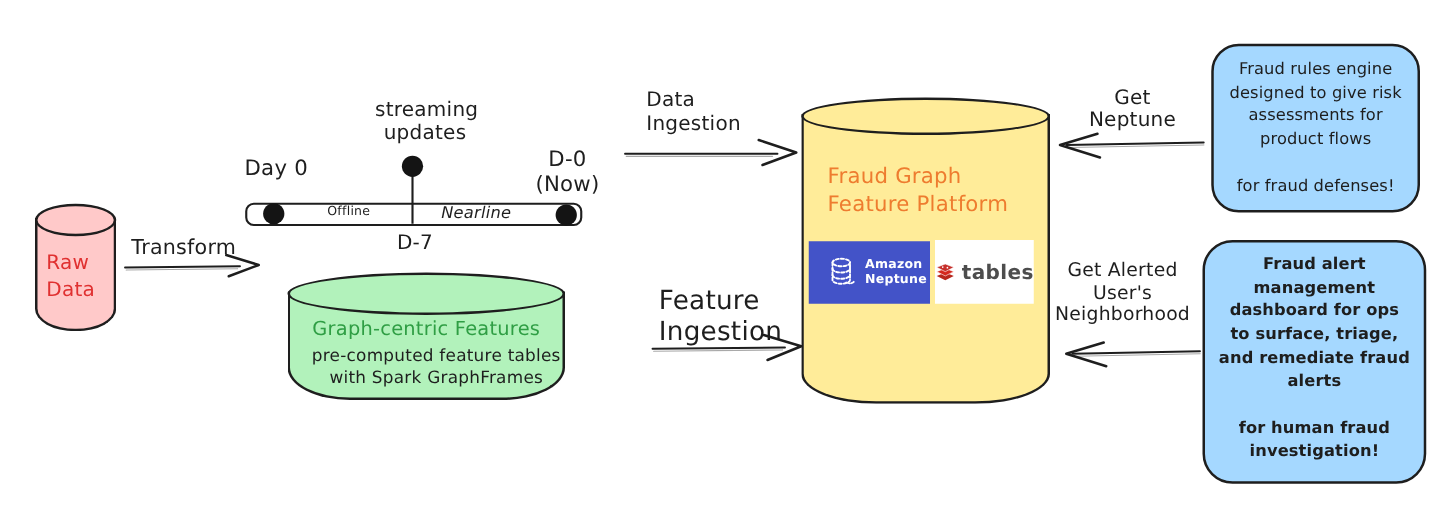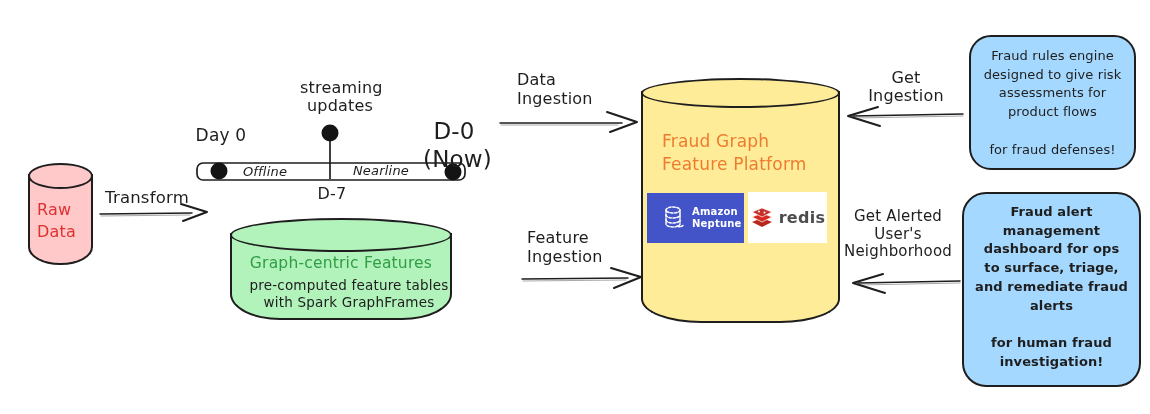--- a/index.html
+++ b/index.html
@@ -70,39 +70,39 @@
   <div class="cyl" style="left:28px;top:163px;width:65px;height:102px;">
     <div class="cyl-body" style="top:11px;background:#ffc9c9;border-radius:0 0 32px 32px / 0 0 18px 18px;"></div>
     <div class="cyl-top" style="height:22px;background:#ffc9c9;"></div>
     <div class="lbl left" style="left:9px;top:36px;font-size:16px;line-height:1.4;color:#e03131;font-weight:500;">Raw
 Data</div>
   </div>
 
   <div class="lbl" style="left:102px;top:188px;width:90px;font-size:16.5px;">Transform</div>
 
   <div class="lbl" style="left:194px;top:125px;width:54px;font-size:17px;">Day 0</div>
-  <div class="lbl" style="left:423px;top:118px;width:62px;font-size:23px;line-height:1.2;">D-0
+  <div class="lbl" style="left:423px;top:118px;width:62px;font-size:17px;line-height:1.2;">D-0
 (Now)</div>
   <div class="lbl" style="left:300px;top:79px;width:80px;font-size:16px;line-height:1.15;">streaming
 updates</div>
-  <div class="lbl" style="left:232px;top:164px;width:66px;font-size:13px;font-style:italic;">Offline</div>
+  <div class="lbl" style="left:246px;top:164px;width:66px;font-size:10px;">Offline</div>
   <div class="lbl" style="left:348px;top:163px;width:66px;font-size:13px;font-style:italic;">Nearline</div>
   <div class="lbl" style="left:314px;top:184px;width:36px;font-size:16px;">D-7</div>
 
   <div class="cyl" style="left:230px;top:218px;width:222px;height:102px;">
     <div class="cyl-body" style="top:15px;background:#b2f2bb;border-radius:0 0 50px 50px / 0 0 26px 26px;"></div>
     <div class="cyl-top" style="height:30px;background:#b2f2bb;"></div>
     <div class="lbl" style="left:0;right:0;top:36px;font-size:15.5px;color:#2f9e44;font-weight:500;">Graph-centric Features</div>
     <div class="lbl" style="left:16px;right:0;top:59px;font-size:13.5px;line-height:1.25;">pre-computed feature tables
 with Spark GraphFrames</div>
   </div>
 
   <div class="lbl left" style="left:517px;top:70px;font-size:16px;line-height:1.2;">Data
 Ingestion</div>
-  <div class="lbl left" style="left:527px;top:228px;font-size:16px;line-height:1.2;">Feature
+  <div class="lbl left" style="left:527px;top:228px;font-size:21px;line-height:1.2;">Feature
 Ingestion</div>
 
   <div class="cyl" style="left:641px;top:78px;width:199px;height:245px;">
     <div class="cyl-body" style="top:13px;background:#ffec99;border-radius:0 0 60px 60px / 0 0 24px 24px;"></div>
     <div class="cyl-top" style="height:26px;background:#ffec99;"></div>
     <div class="lbl left" style="left:21px;top:52px;font-size:17px;line-height:1.35;color:#ee7c2f;font-weight:500;">Fraud Graph
 Feature Platform</div>
 
     <div class="chip" style="left:6px;top:115px;width:97px;height:50px;background:#4353c8;gap:7px;padding-left:16px;box-sizing:border-box;">
       <svg width="22" height="28" viewBox="0 0 22 28">
@@ -121,26 +121,26 @@
     <div class="chip" style="left:107px;top:114px;width:79px;height:51px;background:#ffffff;gap:5px;justify-content:center;">
       <svg width="24" height="22" viewBox="0 0 24 22">
         <g>
           <path d="M12 11 L22 15 L12 20 L2 15 Z" fill="#b8271d"></path>
           <path d="M12 6 L22 10 L12 15 L2 10 Z" fill="#d5291f" stroke="#ffffff" stroke-width="0.7"></path>
           <path d="M12 1 L22 5 L12 10 L2 5 Z" fill="#c6302b" stroke="#ffffff" stroke-width="0.7"></path>
           <circle cx="9" cy="4.6" r="1" fill="#ffffff"></circle>
           <circle cx="14.5" cy="5.4" r="1" fill="#ffffff"></circle>
         </g>
       </svg>
-      <div class="lbl left" style="position:static;color:#4d4d4d;font-size:16px;font-weight:600;letter-spacing:.3px;">redis</div>
+      <div class="lbl left" style="position:static;color:#4d4d4d;font-size:16px;font-weight:600;letter-spacing:.3px;">tables</div>
     </div>
   </div>
 
   <div class="lbl" style="left:856px;top:69px;width:100px;font-size:16px;line-height:1.15;">Get
-Ingestion</div>
+Neptune</div>
   <div class="lbl" style="left:836px;top:208px;width:124px;font-size:15px;line-height:1.18;">Get Alerted
 User's
 Neighborhood</div>
 
   <div class="callout" style="left:969px;top:35px;width:163px;height:131px;border-radius:22px;">
     <div class="txt" style="top:10px;">Fraud rules engine
 designed to give risk
 assessments for
 product flows
 

